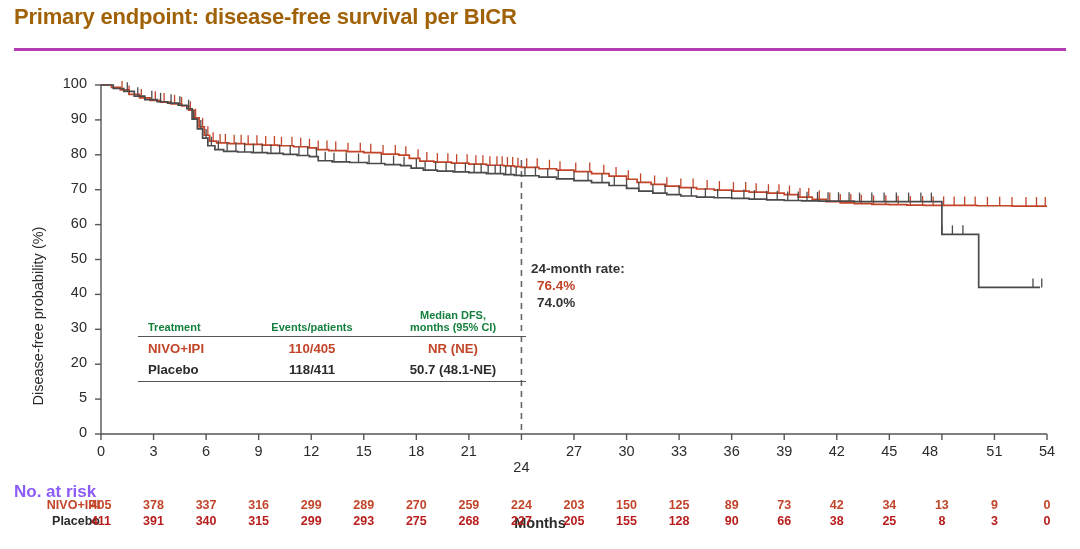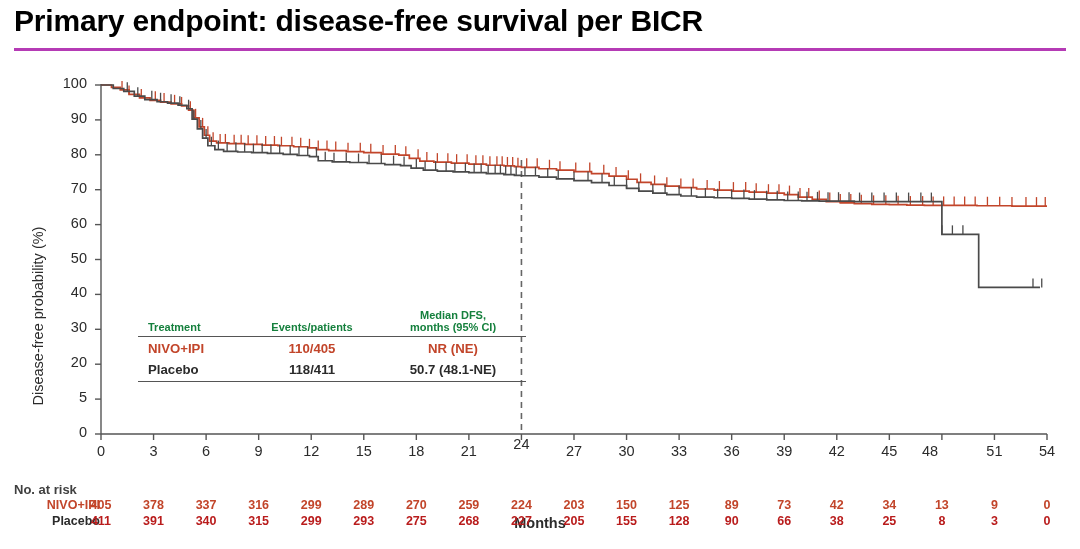--- a/index.html
+++ b/index.html
@@ -14,24 +14,24 @@
     font-family: "Liberation Sans", sans-serif;
     color: #2b2b2b;
     overflow: hidden;
   }
 
   
   #slide-title {
     position: absolute;
     left: 14px;
     top: 4px;
-    font-size: 30px;
+    font-size: 22px;
     font-weight: bold;
     letter-spacing: -0.2px;
-    color: #000000;
+    color: #a16207;
     white-space: nowrap;
   }
   #title-rule {
     position: absolute;
     left: 14px;
     top: 48px;
     width: 1052px;
     height: 3px;
     background: #b53bb5;
   }
@@ -143,23 +143,23 @@
   #risk-table-wrap {
     position: absolute;
     left: 0;
     top: 482px;
     width: 1080px;
   }
   #risk-title {
     position: absolute;
     left: 14px;
     top: 0;
-    font-size: 13px;
-    font-weight: bold;
-    color: #404040;
+    font-size: 17px;
+    font-weight: bold;
+    color: #8b5cf6;
   }
   .risk-row-label {
     position: absolute;
     width: 86px;
     text-align: right;
     font-size: 12.5px;
     font-weight: bold;
   }
   #risk-label-nivo { left: 14px; top: 16px; color: #c2452a; }
   #risk-label-pbo  { left: 14px; top: 32px; color: #2b2b2b; }
@@ -199,21 +199,21 @@
     </div>
   <div id="xtick-labels">
       <div class="tick-label xtick" style="left: 81px; top: 383px;">0</div>
       <div class="tick-label xtick" style="left: 133.556px; top: 383px;">3</div>
       <div class="tick-label xtick" style="left: 186.111px; top: 383px;">6</div>
       <div class="tick-label xtick" style="left: 238.667px; top: 383px;">9</div>
       <div class="tick-label xtick" style="left: 291.222px; top: 383px;">12</div>
       <div class="tick-label xtick" style="left: 343.778px; top: 383px;">15</div>
       <div class="tick-label xtick" style="left: 396.333px; top: 383px;">18</div>
       <div class="tick-label xtick" style="left: 448.889px; top: 383px;">21</div>
-      <div class="tick-label xtick" style="left: 501.444px; top: 376px;">24</div>
+      <div class="tick-label xtick" style="left: 501.444px; top: 399px;">24</div>
       <div class="tick-label xtick" style="left: 554px; top: 383px;">27</div>
       <div class="tick-label xtick" style="left: 606.556px; top: 383px;">30</div>
       <div class="tick-label xtick" style="left: 659.111px; top: 383px;">33</div>
       <div class="tick-label xtick" style="left: 711.667px; top: 383px;">36</div>
       <div class="tick-label xtick" style="left: 764.222px; top: 383px;">39</div>
       <div class="tick-label xtick" style="left: 816.778px; top: 383px;">42</div>
       <div class="tick-label xtick" style="left: 869.333px; top: 383px;">45</div>
       <div class="tick-label xtick" style="left: 910px; top: 383px;">48</div>
       <div class="tick-label xtick" style="left: 974.444px; top: 383px;">51</div>
       <div class="tick-label xtick" style="left: 1027px; top: 383px;">54</div>
@@ -437,20 +437,25 @@
           <line x1="931.3777777777777" y1="141.56600000000003" x2="931.3777777777777" y2="132.56600000000003" stroke="#4a4a4a" stroke-width="1.3"></line>
           <line x1="941.8888888888888" y1="174.37199999999999" x2="941.8888888888888" y2="165.37199999999999" stroke="#4a4a4a" stroke-width="1.3"></line>
           <line x1="952.4" y1="174.37199999999999" x2="952.4" y2="165.37199999999999" stroke="#4a4a4a" stroke-width="1.3"></line>
           <line x1="962.9111111111112" y1="174.37199999999999" x2="962.9111111111112" y2="165.37199999999999" stroke="#4a4a4a" stroke-width="1.3"></line>
           <line x1="1032.9851851851854" y1="227.42000000000002" x2="1032.9851851851854" y2="218.42000000000002" stroke="#4a4a4a" stroke-width="1.3"></line>
           <line x1="1041.7444444444445" y1="227.42000000000002" x2="1041.7444444444445" y2="218.42000000000002" stroke="#4a4a4a" stroke-width="1.3"></line>
         </g>
       </g>
   </svg>
 
+  <div id="rate-annotation">
+    <div class="ann-head">24-month rate:</div>
+    <div class="ann-nivo">76.4%</div>
+    <div class="ann-pbo">74.0%</div>
+  </div>
 
   <table id="stats-table">
     <thead>
       <tr class="hdr-row">
         <th class="col-treat">Treatment</th>
         <th class="col-ev">Events/patients</th>
         <th class="col-med">
           <span>Median DFS,</span><br>
           <span>months (95% CI)</span>
         </th>

